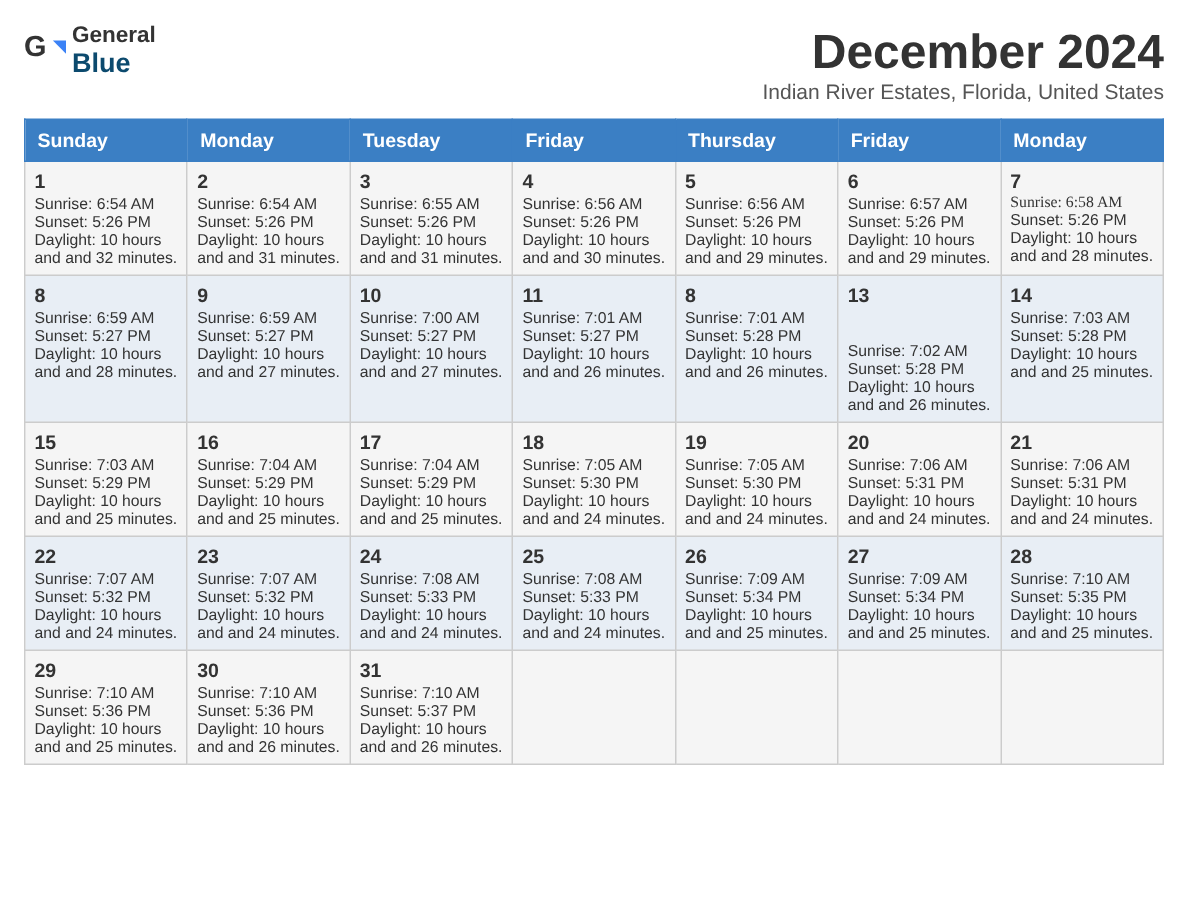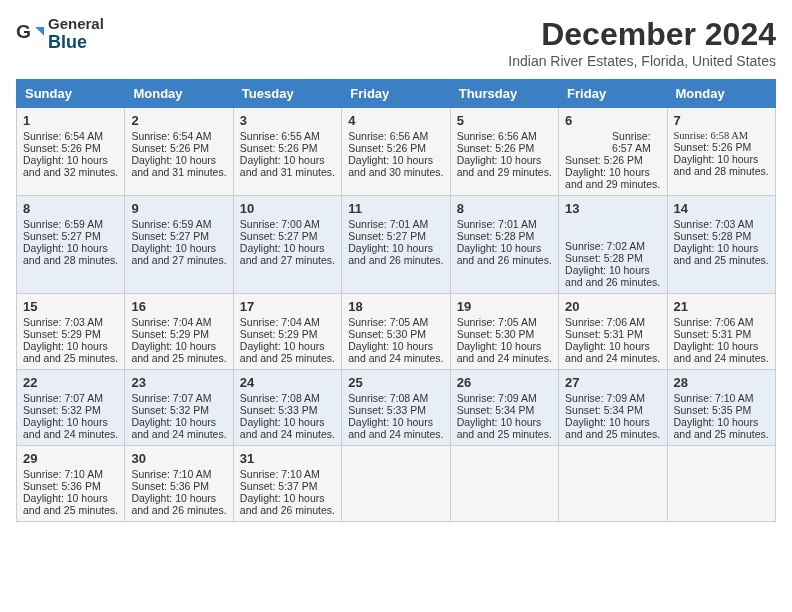--- a/index.html
+++ b/index.html
@@ -156,21 +156,21 @@
         </td>
         <td>
           <span class="day-number">5</span>
           <span style="display: block;">Sunrise: 6:56 AM</span>
           <span style="display: block;">Sunset: 5:26 PM</span>
           <span style="display: block;">Daylight: 10 hours</span>
           <span style="display: block;">and and 29 minutes.</span>
         </td>
         <td>
           <span class="day-number">6</span>
-          <span style="display: block; margin-left: 47px;">Sunrise: 6:57 AM</span>
+          <span style="display: block;">Sunrise: 6:57 AM</span>
           <span style="display: block;">Sunset: 5:26 PM</span>
           <span style="display: block;">Daylight: 10 hours</span>
           <span style="display: block;">and and 29 minutes.</span>
         </td>
         <td>
           <span class="day-number">7</span>
           <span style="display: block; font-family: Liberation Serif, serif;">Sunrise: 6:58 AM</span>
           <span style="display: block;">Sunset: 5:26 PM</span>
           <span style="display: block;">Daylight: 10 hours</span>
           <span style="display: block;">and and 28 minutes.</span>

